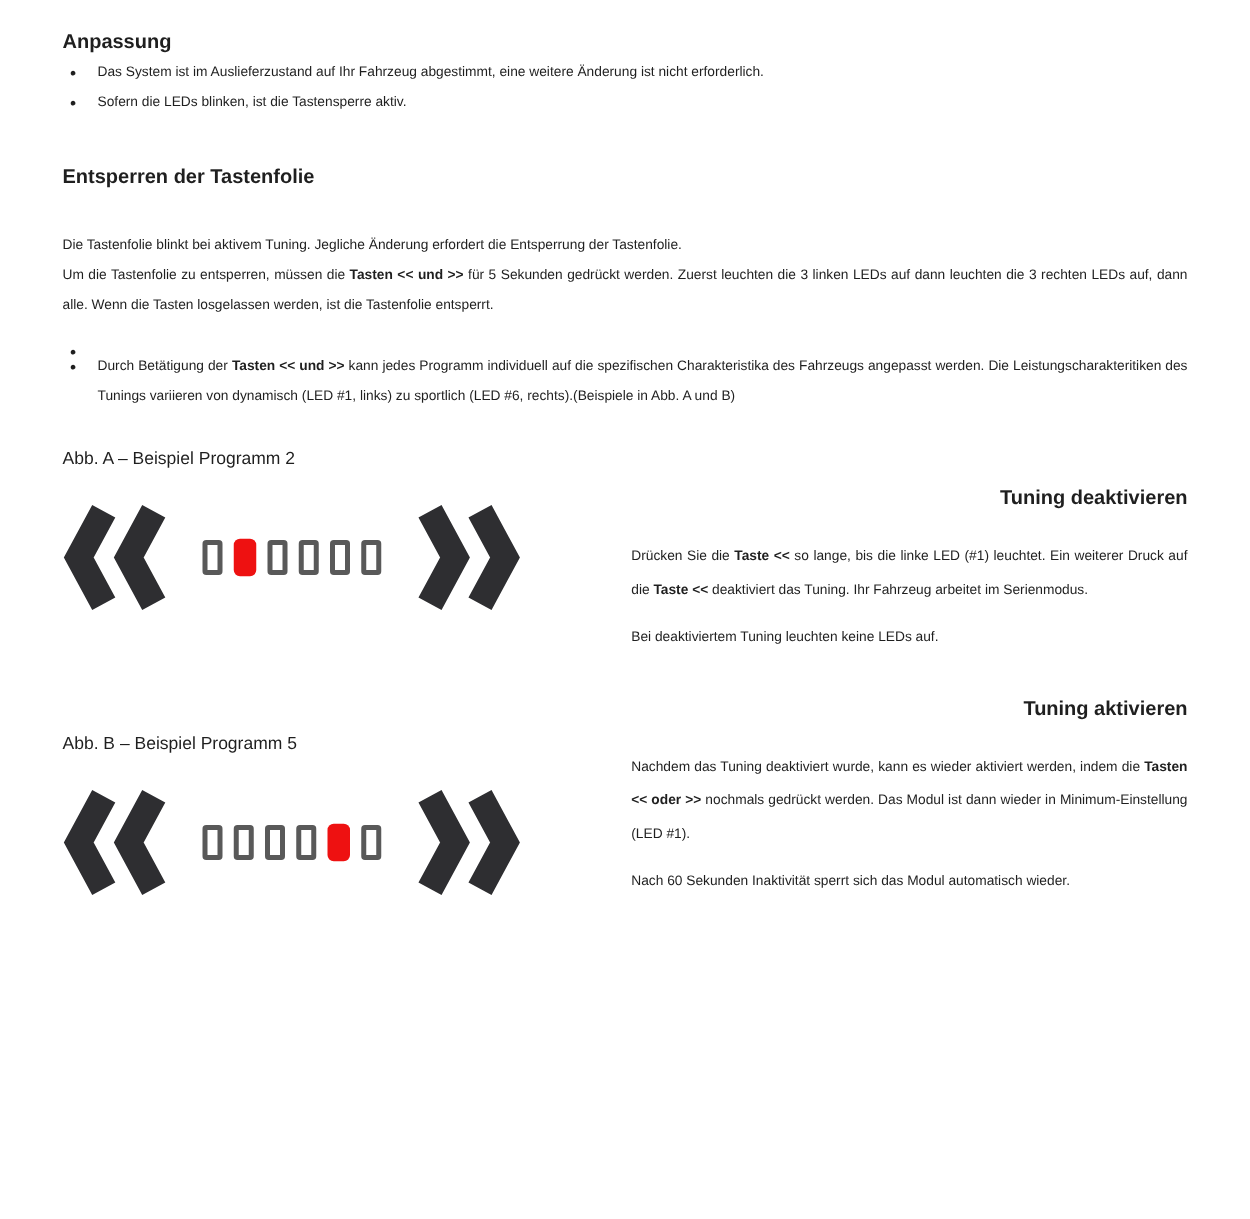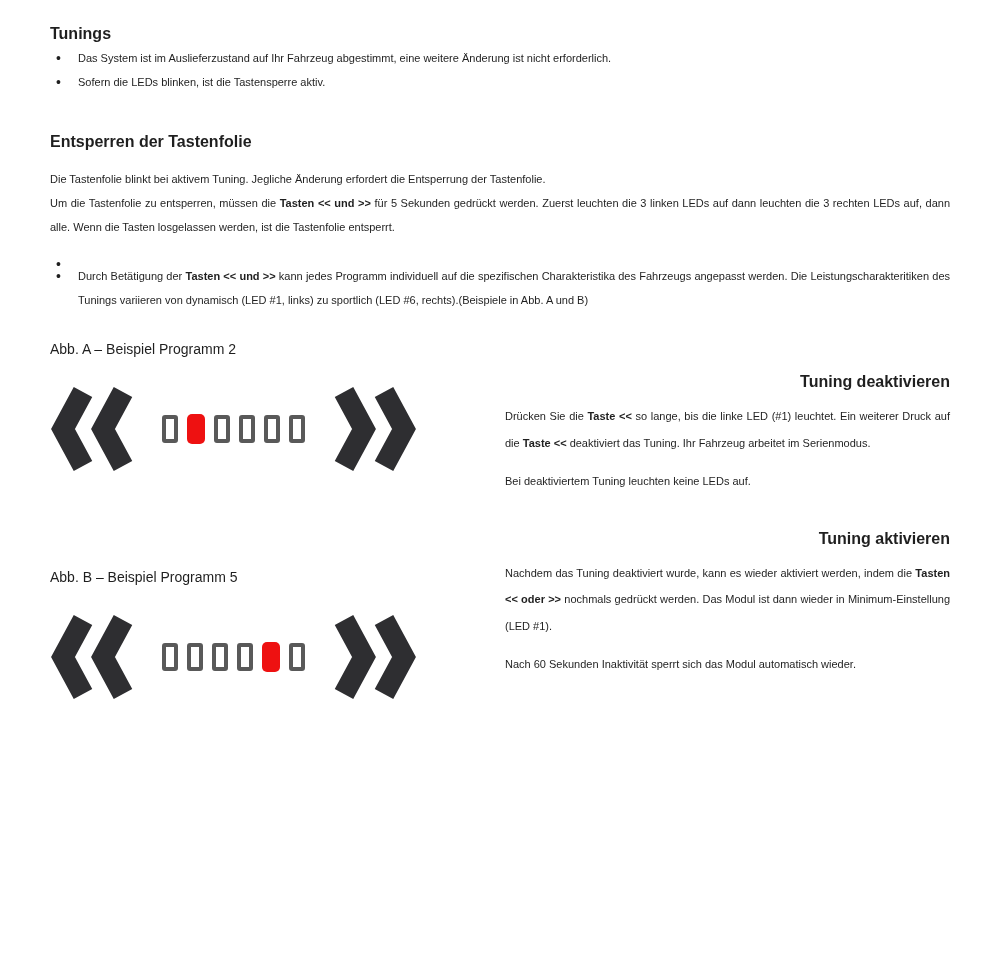--- a/index.html
+++ b/index.html
@@ -69,31 +69,31 @@
     border-radius: 5px;
     background: #ee1111;
   }
   .fig-label-b { margin-top: 94px; }
 
   
   .col-right .section-title { margin-top: 32px; text-align: right; }
   .col-right .section-title.first { margin-top: 32px; }
   .col-right p { margin-top: 10px; line-height: 26.5px; }
   .col-right p.standalone { margin-top: 12px; }
-  .col-right .section-title + p { margin-top: 9px; }
+  .col-right .section-title + p { margin-top: 21px; }
 
-  .entsperren-para { margin-top: 13px; }
+  .entsperren-para { margin-top: 30px; }
   .heading-gap-lg { margin-top: 36px; }
   .list-gap { margin-top: 13px; }
 </style>
 </head>
 <body>
 
 <div>
-  <div class="section-title">Tunings</div>
+  <div class="section-title">Anpassung</div>
   <ul class="doc-list">
     <li class="justify">Das System ist im Auslieferzustand auf Ihr Fahrzeug abgestimmt, eine weitere Änderung ist nicht erforderlich.</li>
     <li>Sofern die LEDs blinken, ist die Tastensperre aktiv.</li>
   </ul>
 </div>
 
 <div>
   <div class="section-title heading-gap-lg">Entsperren der Tastenfolie</div>
   <p class="entsperren-para">Die Tastenfolie blinkt bei aktivem Tuning. Jegliche Änderung erfordert die Entsperrung der Tastenfolie.</p>
   <p class="justify"><span>Um die Tastenfolie zu entsperren, müssen die </span><b>Tasten &lt;&lt; und &gt;&gt;</b><span> für 5 Sekunden gedrückt werden. Zuerst leuchten die 3 linken LEDs auf dann leuchten die 3 rechten LEDs auf, dann alle. Wenn die Tasten losgelassen werden, ist die Tastenfolie entsperrt.</span></p>

